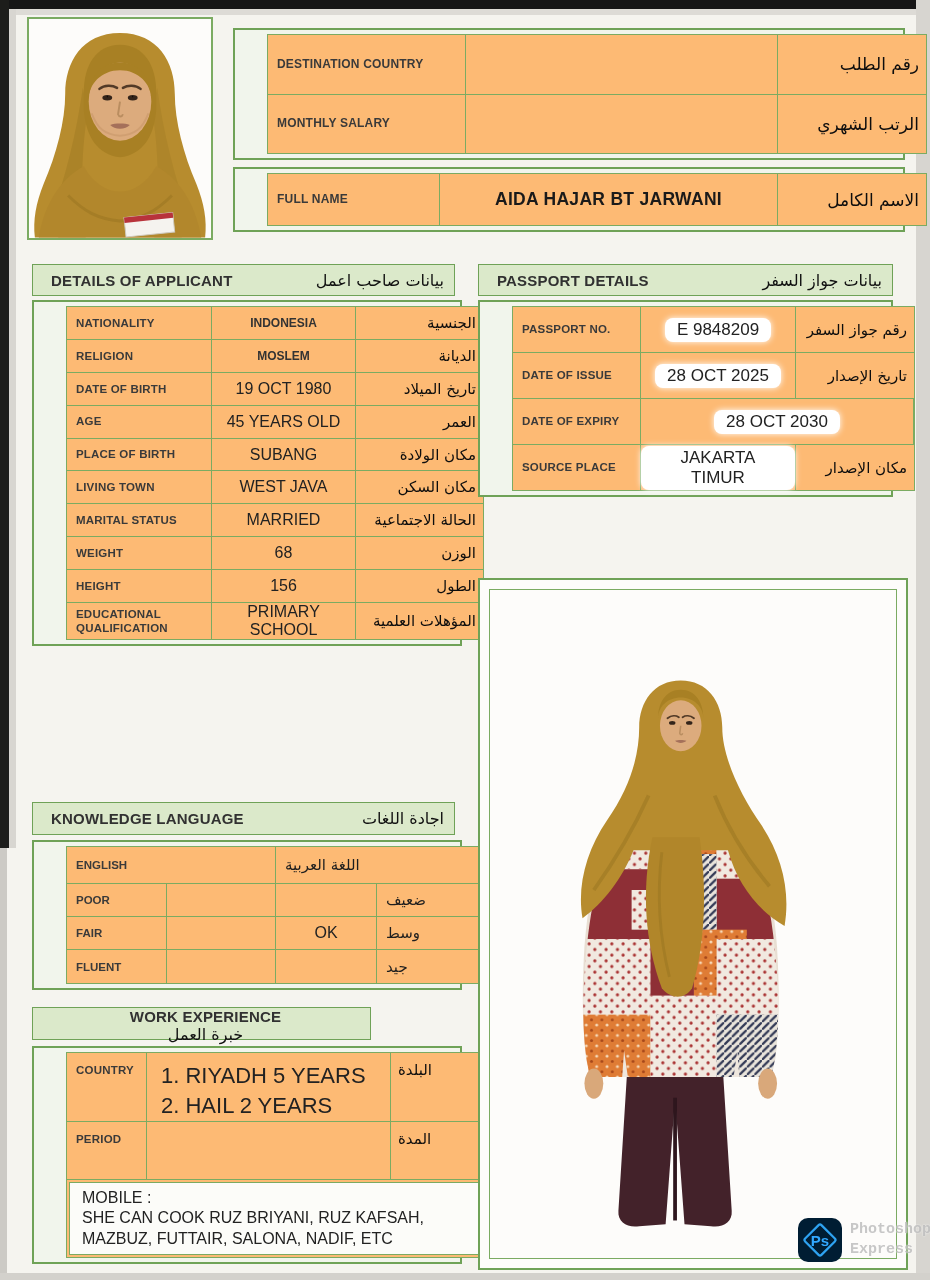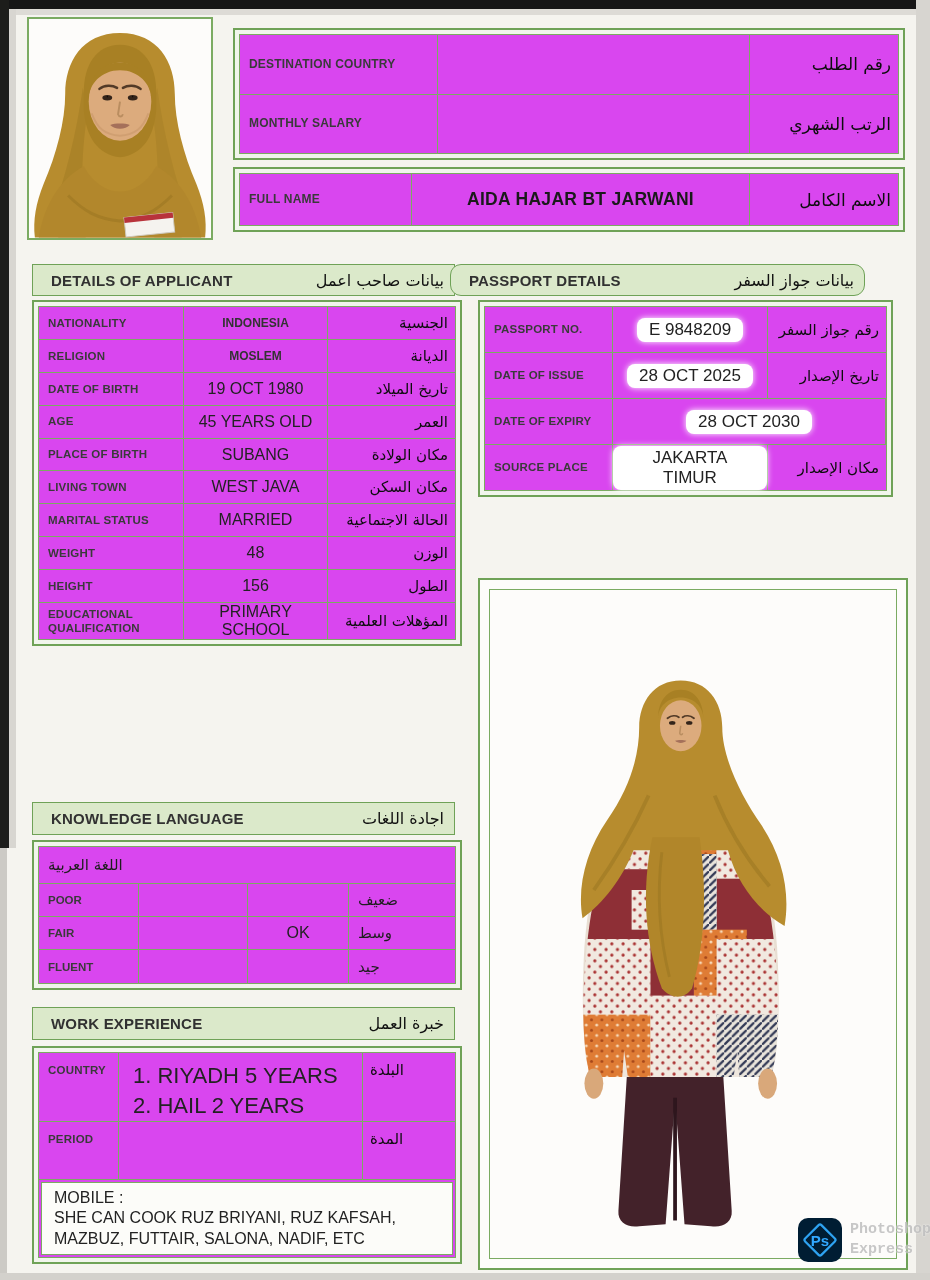--- a/index.html
+++ b/index.html
@@ -13,21 +13,21 @@
   .edge-top    { position:absolute; left:0; top:0; width:930px; height:9px; background:#161616; }
   .edge-top2   { position:absolute; left:0; top:9px; width:930px; height:6px; background:#dddbd6; }
   .edge-left   { position:absolute; left:0; top:0; width:9px; height:848px; background:#1d1d1b; }
   .edge-left2  { position:absolute; left:9px; top:9px; width:7px; height:839px; background:#d8d6d1; }
   .edge-left-low { position:absolute; left:0; top:848px; width:7px; height:432px; background:#cccac5; }
   .edge-right  { position:absolute; right:0; top:0; width:14px; height:1280px; background:#d7d5d0; }
   .edge-bottom { position:absolute; left:0; bottom:0; width:930px; height:7px; background:#d3d1cc; }
 
   
   .gbox { position:absolute; border:2px solid #6fa257; background:#f1f5ec; padding:4px; }
-  .gbox-in { width:100%; height:100%; border:1.5px solid #7bab62; display:flex; flex-direction:column; background:#d946ef; }
+  .gbox-in { width:100%; height:100%; border:1.5px solid #7bab62; display:flex; flex-direction:column; background:#fdba74;margin-left:28px; }
 
   .sect-head {
     position:absolute; border:1.5px solid #6fa257; background:#dbe9ca;
     display:flex; align-items:center; justify-content:space-between;
     padding:0 10px 0 18px;
   }
   .sect-head .en { font-weight:bold; font-size:15px; color:#313131; letter-spacing:.2px; }
   .sect-head .ar { font-family:"DejaVu Sans", sans-serif; font-size:16px; color:#111; direction:rtl; }
 
   .frow { display:flex; border-bottom:1.5px solid #7bab62; }
@@ -69,21 +69,21 @@
   .head-applicant { left:32px;  top:264px; width:423px; height:32px; }
   .details { left:32px; top:300px; width:430px; height:346px; }
   .details .flabel { width:145px; }
   .details .farab  { width:127px; direction:rtl; justify-content:flex-start; }
   .details .frow   { height:42px; }
   .details .frow:nth-child(11) { height:56px; }
   .details .frow:nth-child(-n+2) .fval { font-weight:bold; font-size:12px; color:#333; }
   .details .frow:nth-child(11) .fval { font-size:15.5px; }
 
   
-  .head-passport { left:450px; top:264px; width:415px; height:32px;border-radius:11px; }
+  .head-passport { left:478px; top:264px; width:415px; height:32px; }
   .passport { left:478px; top:300px; width:415px; height:197px; }
   .passport .frow { flex:1; }
   .passport .flabel { width:128px; }
   .passport .farab { width:118px; justify-content:flex-start; font-size:15px; }
   .passport .fval { font-size:17px; }
   .passport .fval .hl { background:#ffffff; padding:2px 12px; border-radius:8px; box-shadow:0 0 6px #ffffff; }
 
   
   .head-lang { left:32px; top:802px; width:423px; height:33px; }
   .langbox { left:32px; top:840px; width:430px; height:150px; }
@@ -93,21 +93,21 @@
   .lc1 { width:100px; border-right:1.5px solid #7bab62; display:flex; align-items:center;
          padding-left:9px; font-weight:bold; font-size:11.5px; color:#3a3a3a; }
   .lc1w { width:209px; }
   .lc2 { width:109px; border-right:1.5px solid #7bab62; }
   .lc3 { width:101px; border-right:1.5px solid #7bab62; display:flex; align-items:center;
          justify-content:center; font-size:16px; color:#222; }
   .lc4 { flex:1; display:flex; align-items:center; justify-content:flex-end;
          font-family:"DejaVu Sans", sans-serif; font-size:15px; direction:rtl; padding:0 9px; }
 
   
-  .head-work { left:32px; top:1007px; width:423px; height:33px; }
+  .head-work { left:32px; top:1007px; width:339px; height:33px;flex-direction:column; }
   .workbox { left:32px; top:1046px; width:430px; height:218px; }
   .workbox .flabel { width:80px; align-items:flex-start; padding-top:10px; }
   .workbox .farab { width:92px; justify-content:flex-end; align-items:flex-start; padding-top:8px; }
   .wr1 { height:74px; }
   .wr2 { height:62px; }
   .wval { flex:1; border-right:1.5px solid #7bab62; padding:8px 8px 0 14px;
           font-size:22px; color:#222; line-height:1.35; }
   .mobile { flex:1; margin:2px; border:1.5px solid #7bab62; background:#fcfcf9;
             padding:5px 12px 4px 12px; font-size:16px; color:#222; line-height:1.3; }
 
@@ -223,21 +223,21 @@
         <div class="fval">WEST JAVA</div>
         <div class="farab">مكان السكن</div>
       </div>
       <div class="frow">
         <div class="flabel">MARITAL STATUS</div>
         <div class="fval">MARRIED</div>
         <div class="farab">الحالة الاجتماعية</div>
       </div>
       <div class="frow">
         <div class="flabel">WEIGHT</div>
-        <div class="fval">48</div>
+        <div class="fval">68</div>
         <div class="farab">الوزن</div>
       </div>
       <div class="frow">
         <div class="flabel">HEIGHT</div>
         <div class="fval">156</div>
         <div class="farab">الطول</div>
       </div>
       <div class="frow">
         <div class="flabel">EDUCATIONAL QUALIFICATION</div>
         <div class="fval">PRIMARY SCHOOL</div>
@@ -282,20 +282,21 @@
     </div>
   </div>
 
   <div class="sect-head head-lang">
     <span class="en">KNOWLEDGE LANGUAGE</span>
     <span class="ar">اجادة اللغات</span>
   </div>
   <div class="gbox langbox">
     <div class="gbox-in">
       <div class="frow lr-head">
+        <div class="lc1 lc1w" style="border-right:1.5px solid #7bab62;">ENGLISH</div>
         <div class="lc4">اللغة العربية</div>
       </div>
       <div class="frow lr">
         <div class="lc1">POOR</div>
         <div class="lc2"></div>
         <div class="lc3"></div>
         <div class="lc4">ضعيف</div>
       </div>
       <div class="frow lr">
         <div class="lc1">FAIR</div>

